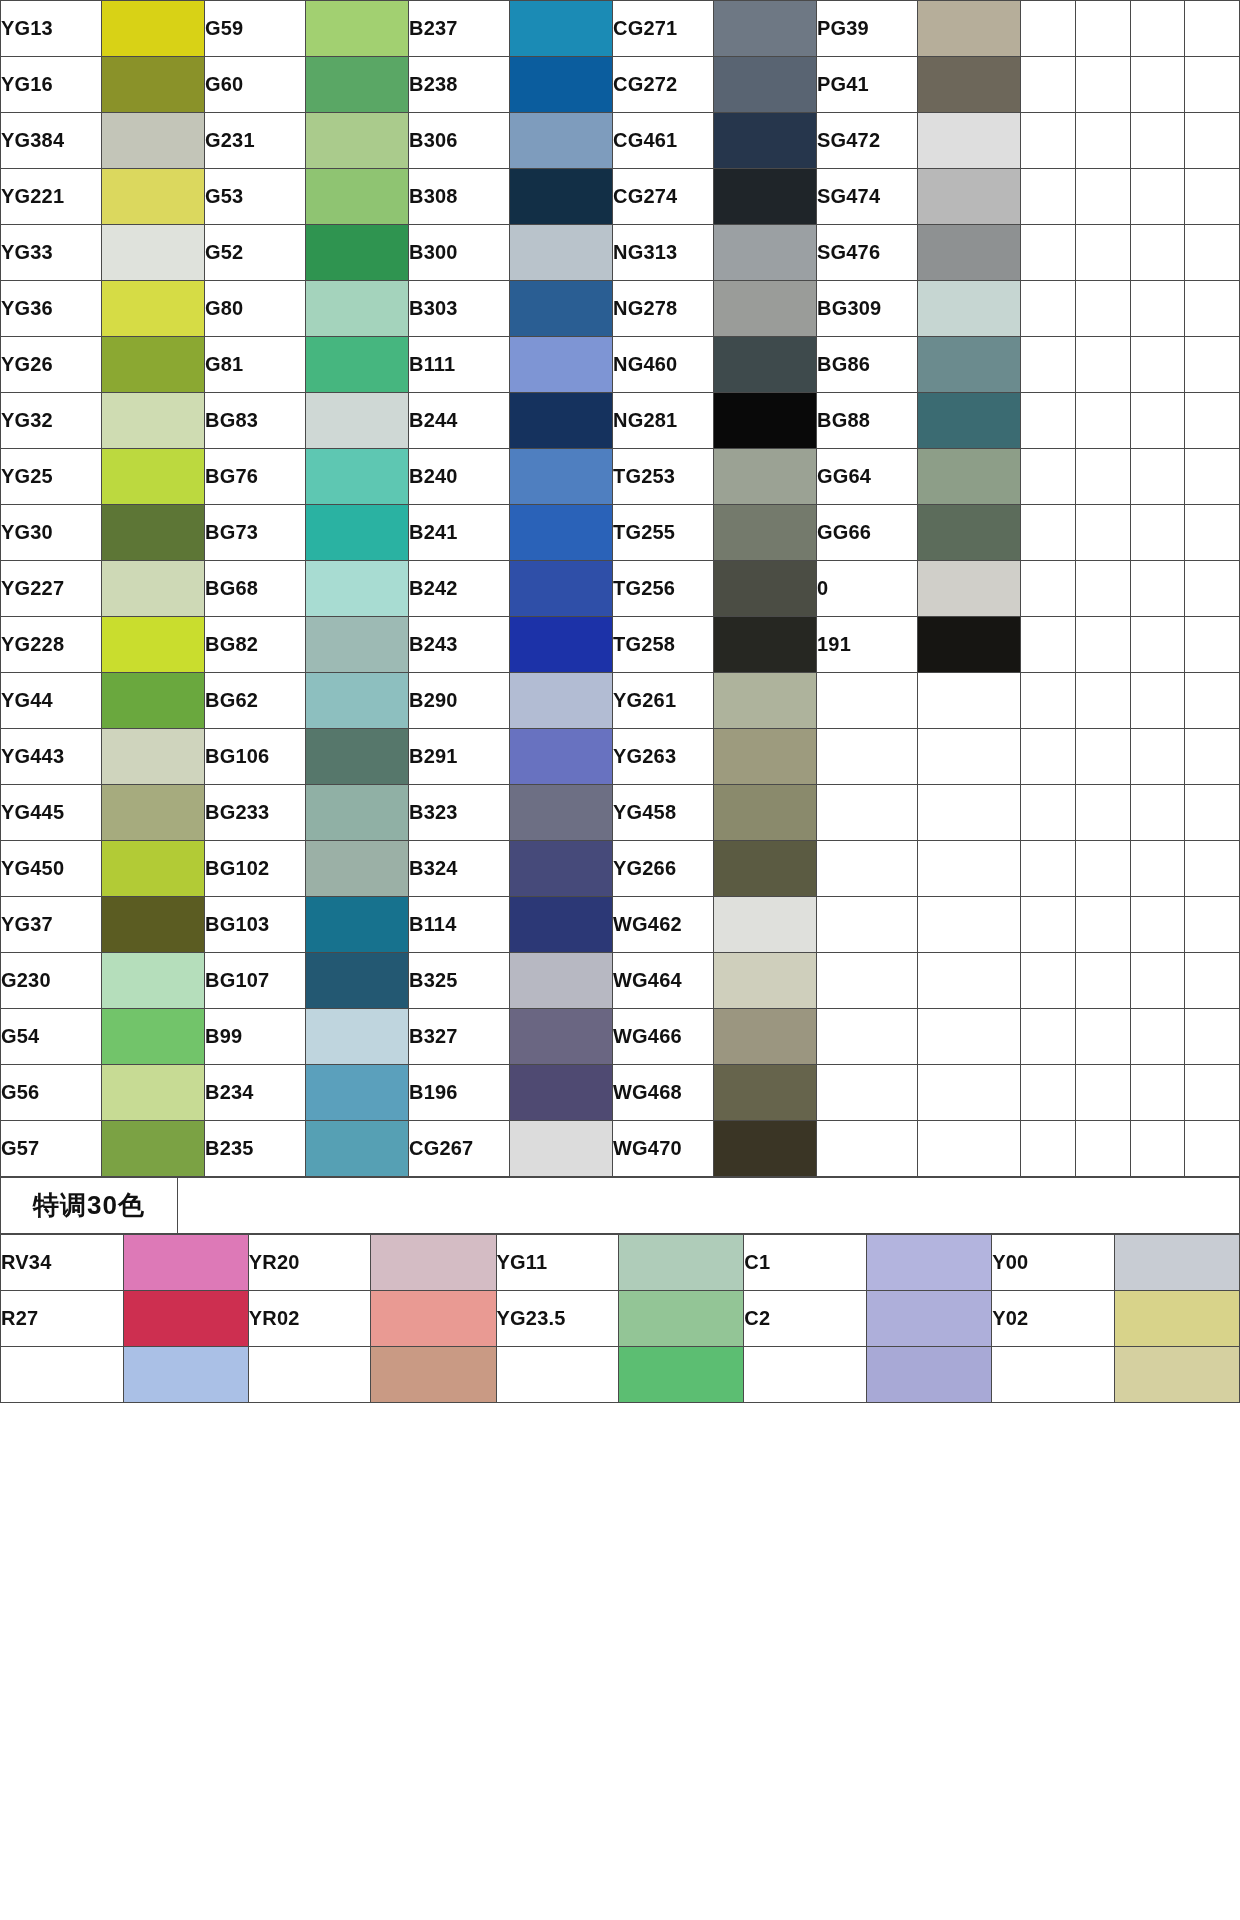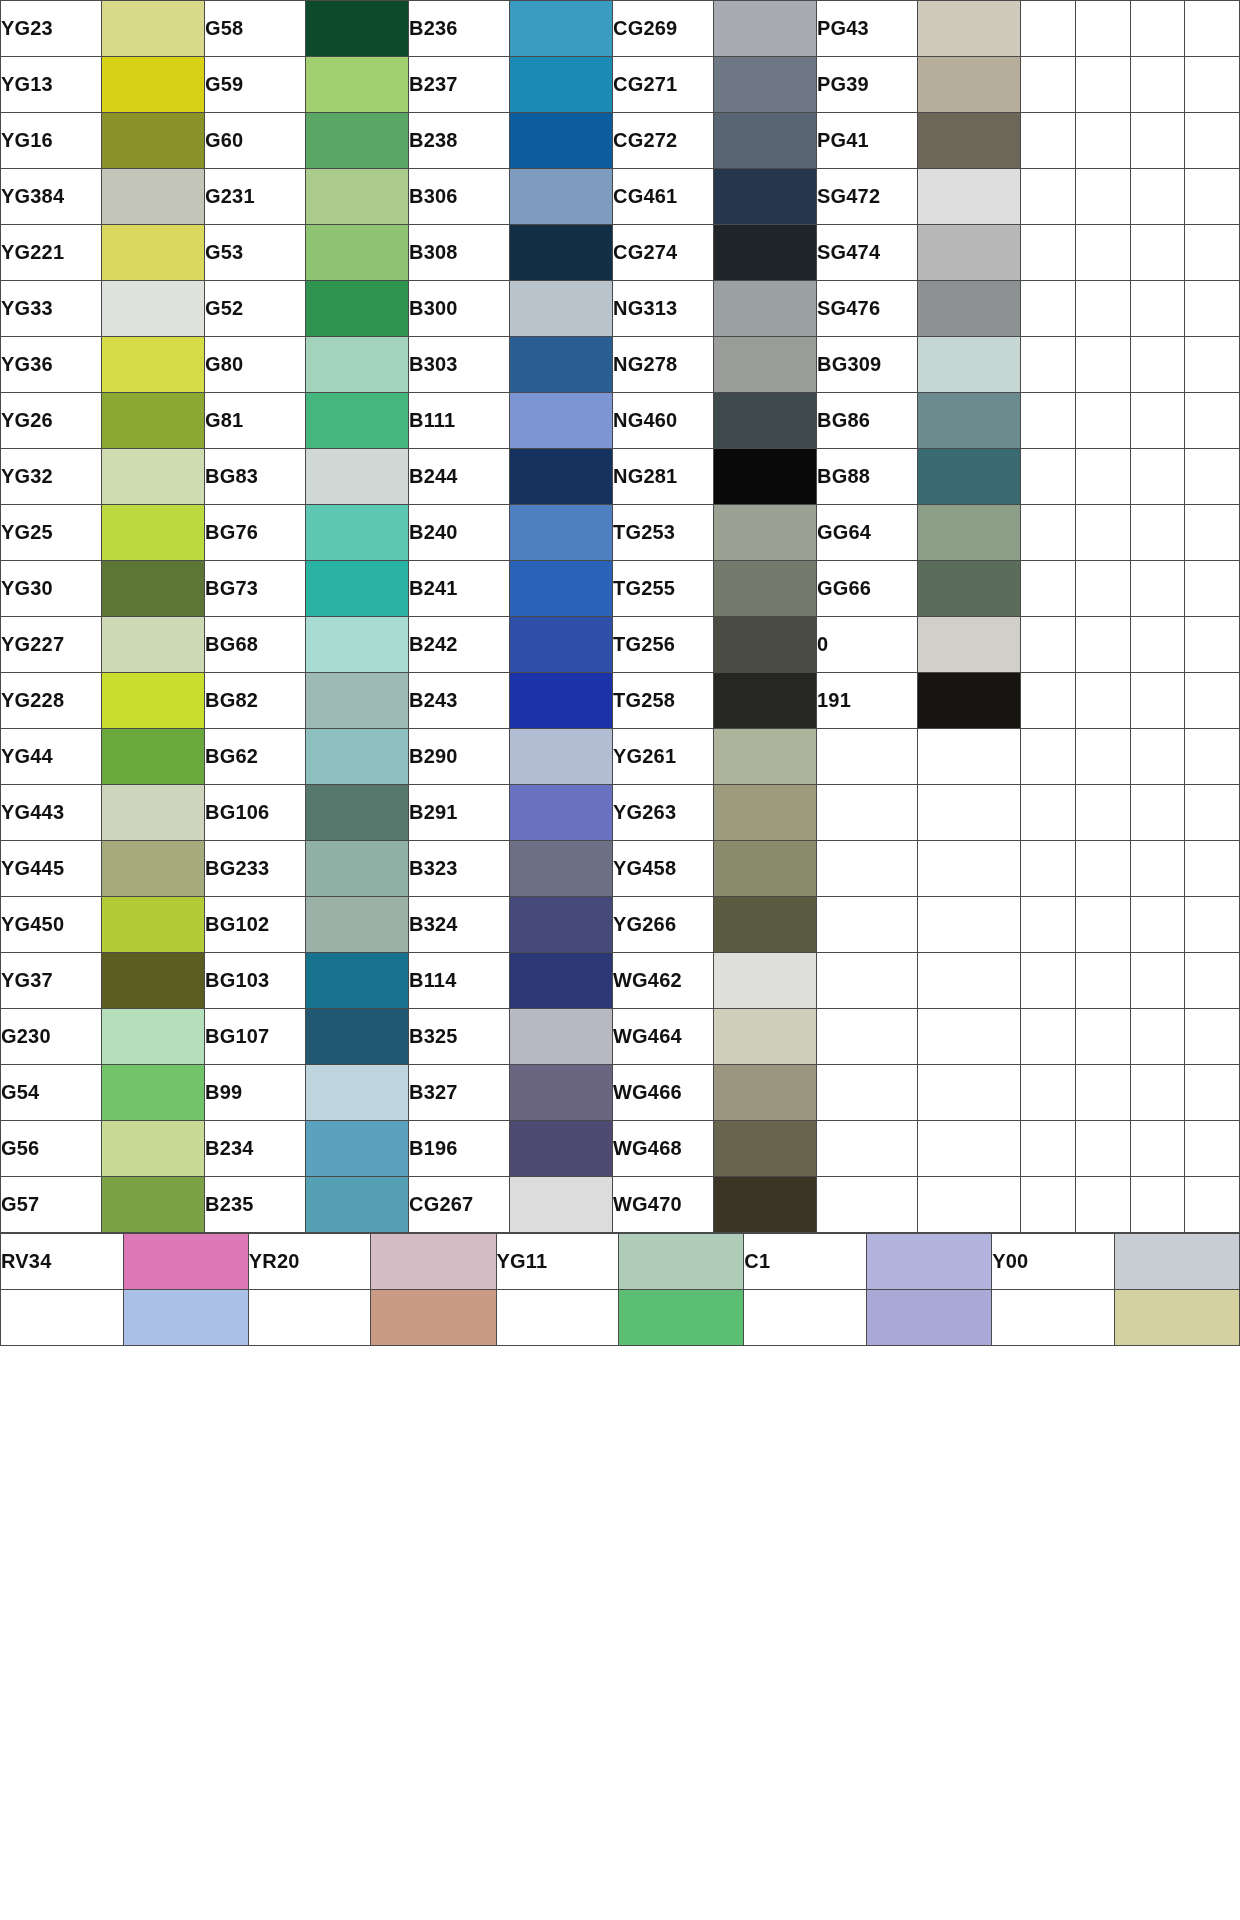--- a/index.html
+++ b/index.html
@@ -63,36 +63,20 @@
     height: 58px;
   }
 </style>
 </head>
 <body>
 
 <div id="chart-root">
 
   <table class="swatch-table">
     <tbody id="main-tbody">
-        <tr>
-          <td class="label-cell has-swatch">YG23</td>
-          <td class="color-cell" style="background: rgb(217, 217, 138);"></td>
-          <td class="label-cell has-swatch">G58</td>
-          <td class="color-cell" style="background: rgb(13, 74, 43);"></td>
-          <td class="label-cell has-swatch">B236</td>
-          <td class="color-cell" style="background: rgb(58, 156, 192);"></td>
-          <td class="label-cell has-swatch">CG269</td>
-          <td class="color-cell" style="background: rgb(168, 172, 178);"></td>
-          <td class="label-cell has-swatch">PG43</td>
-          <td class="color-cell" style="background: rgb(205, 201, 187);"></td>
-          <td class="empty-cell"></td>
-          <td class="empty-cell"></td>
-          <td class="empty-cell"></td>
-          <td class="empty-cell"></td>
-        </tr>
         <tr>
           <td class="label-cell has-swatch">YG13</td>
           <td class="color-cell" style="background: rgb(216, 210, 22);"></td>
           <td class="label-cell has-swatch">G59</td>
           <td class="color-cell" style="background: rgb(162, 208, 113);"></td>
           <td class="label-cell has-swatch">B237</td>
           <td class="color-cell" style="background: rgb(27, 139, 181);"></td>
           <td class="label-cell has-swatch">CG271</td>
           <td class="color-cell" style="background: rgb(110, 120, 132);"></td>
           <td class="label-cell has-swatch">PG39</td>
@@ -418,36 +402,56 @@
           <td class="empty-cell"></td>
           <td class="empty-cell"></td>
           <td class="empty-cell"></td>
           <td class="empty-cell"></td>
           <td class="empty-cell"></td>
           <td class="empty-cell"></td>
         </tr>
       </tbody>
   </table>
 
+  <table class="swatch-table">
+    <tbody>
+      <tr>
+        <td class="section-title-cell" colspan="2">特调30色</td>
+        <td class="section-blank-cell" colspan="12"></td>
+      </tr>
+    </tbody>
+  </table>
 
   <table class="swatch-table">
     <tbody id="special-tbody">
         <tr>
           <td class="label-cell has-swatch">RV34</td>
           <td class="color-cell" style="background: rgb(221, 121, 183);"></td>
           <td class="label-cell has-swatch">YR20</td>
           <td class="color-cell" style="background: rgb(212, 188, 196);"></td>
           <td class="label-cell has-swatch">YG11</td>
           <td class="color-cell" style="background: rgb(175, 204, 185);"></td>
           <td class="label-cell has-swatch">C1</td>
           <td class="color-cell" style="background: rgb(179, 180, 222);"></td>
           <td class="label-cell has-swatch">Y00</td>
           <td class="color-cell" style="background: rgb(200, 204, 211);"></td>
         </tr>
         <tr>
+          <td class="label-cell has-swatch">R27</td>
+          <td class="color-cell" style="background: rgb(205, 47, 80);"></td>
+          <td class="label-cell has-swatch">YR02</td>
+          <td class="color-cell" style="background: rgb(233, 154, 147);"></td>
+          <td class="label-cell has-swatch">YG23.5</td>
+          <td class="color-cell" style="background: rgb(147, 197, 150);"></td>
+          <td class="label-cell has-swatch">C2</td>
+          <td class="color-cell" style="background: rgb(174, 175, 218);"></td>
+          <td class="label-cell has-swatch">Y02</td>
+          <td class="color-cell" style="background: rgb(216, 211, 138);"></td>
+        </tr>
+        <tr>
           <td class="label-cell has-swatch"></td>
           <td class="color-cell" style="background: rgb(170, 192, 230);"></td>
           <td class="label-cell has-swatch"></td>
           <td class="color-cell" style="background: rgb(201, 154, 132);"></td>
           <td class="label-cell has-swatch"></td>
           <td class="color-cell" style="background: rgb(92, 190, 114);"></td>
           <td class="label-cell has-swatch"></td>
           <td class="color-cell" style="background: rgb(168, 169, 214);"></td>
           <td class="label-cell has-swatch"></td>
           <td class="color-cell" style="background: rgb(213, 208, 160);"></td>

